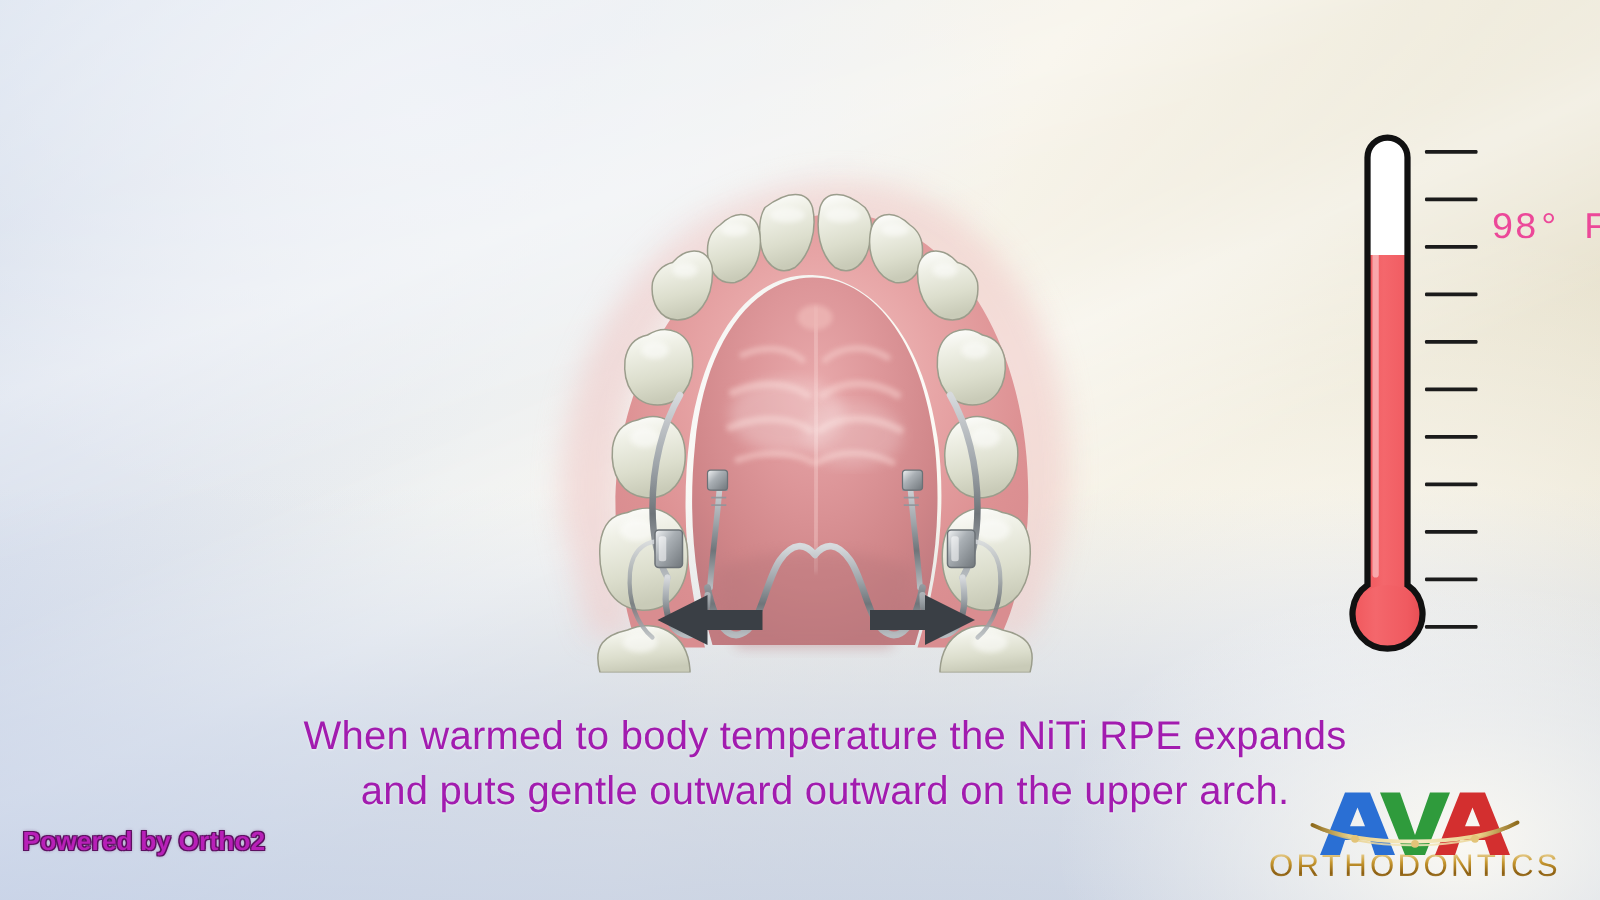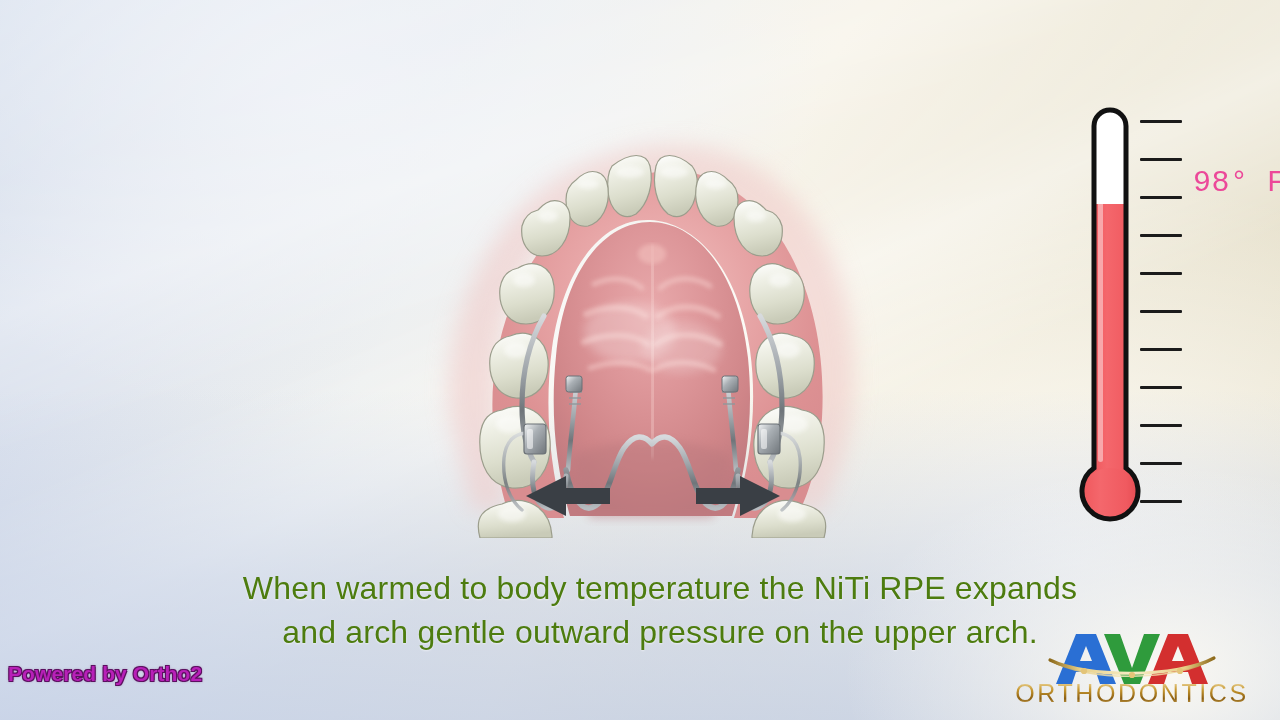--- a/index.html
+++ b/index.html
@@ -92,31 +92,31 @@
     font-family:Liberation Mono, monospace;
   }
 
   
   .caption {
     position:absolute;
     left:0; right:0; top:566px;
     text-align:center;
     font-size:32px;
     line-height:44px;
-    color:#4d7c0f;
+    color:#a21caf;
     letter-spacing:.2px;
     text-shadow:0 1px 2px rgba(255,255,255,.55);
     padding-left:40px;
   }
   .caption .line { display:block; }
 
   
   .powered {
     position:absolute;
-    left:8px; top:662px;
+    left:18px; top:662px;
     font-size:21px;
     font-weight:bold;
     color:#b820b8;
     letter-spacing:.1px;
     text-shadow:
       -1px -1px 0 #5c1060, 1px -1px 0 #5c1060,
       -1px  1px 0 #5c1060, 1px  1px 0 #5c1060,
        0 0 3px rgba(92,16,96,.8);
     white-space:nowrap;
   }
@@ -392,21 +392,21 @@
     <div class="tick" style="top:290px"></div>
     <div class="tick" style="top:328px"></div>
     <div class="tick" style="top:366px"></div>
     <div class="tick" style="top:404px"></div>
   </div>
 
   <div class="thermo-label">98° F</div>
 
   <div class="caption">
     <span class="line">When warmed to body temperature the NiTi RPE expands</span>
-    <span class="line">and arch gentle outward pressure on the upper arch.</span>
+    <span class="line">and puts gentle outward outward on the upper arch.</span>
   </div>
 
   <div class="powered">Powered by Ortho2</div>
 
   <div class="brand">
 
     <div class="brand-mark">
       <svg width="172" height="62" viewBox="0 0 172 62" xmlns="http://www.w3.org/2000/svg">
         <defs>
           <linearGradient id="goldArch" x1="0%" y1="0%" x2="100%" y2="0%">

